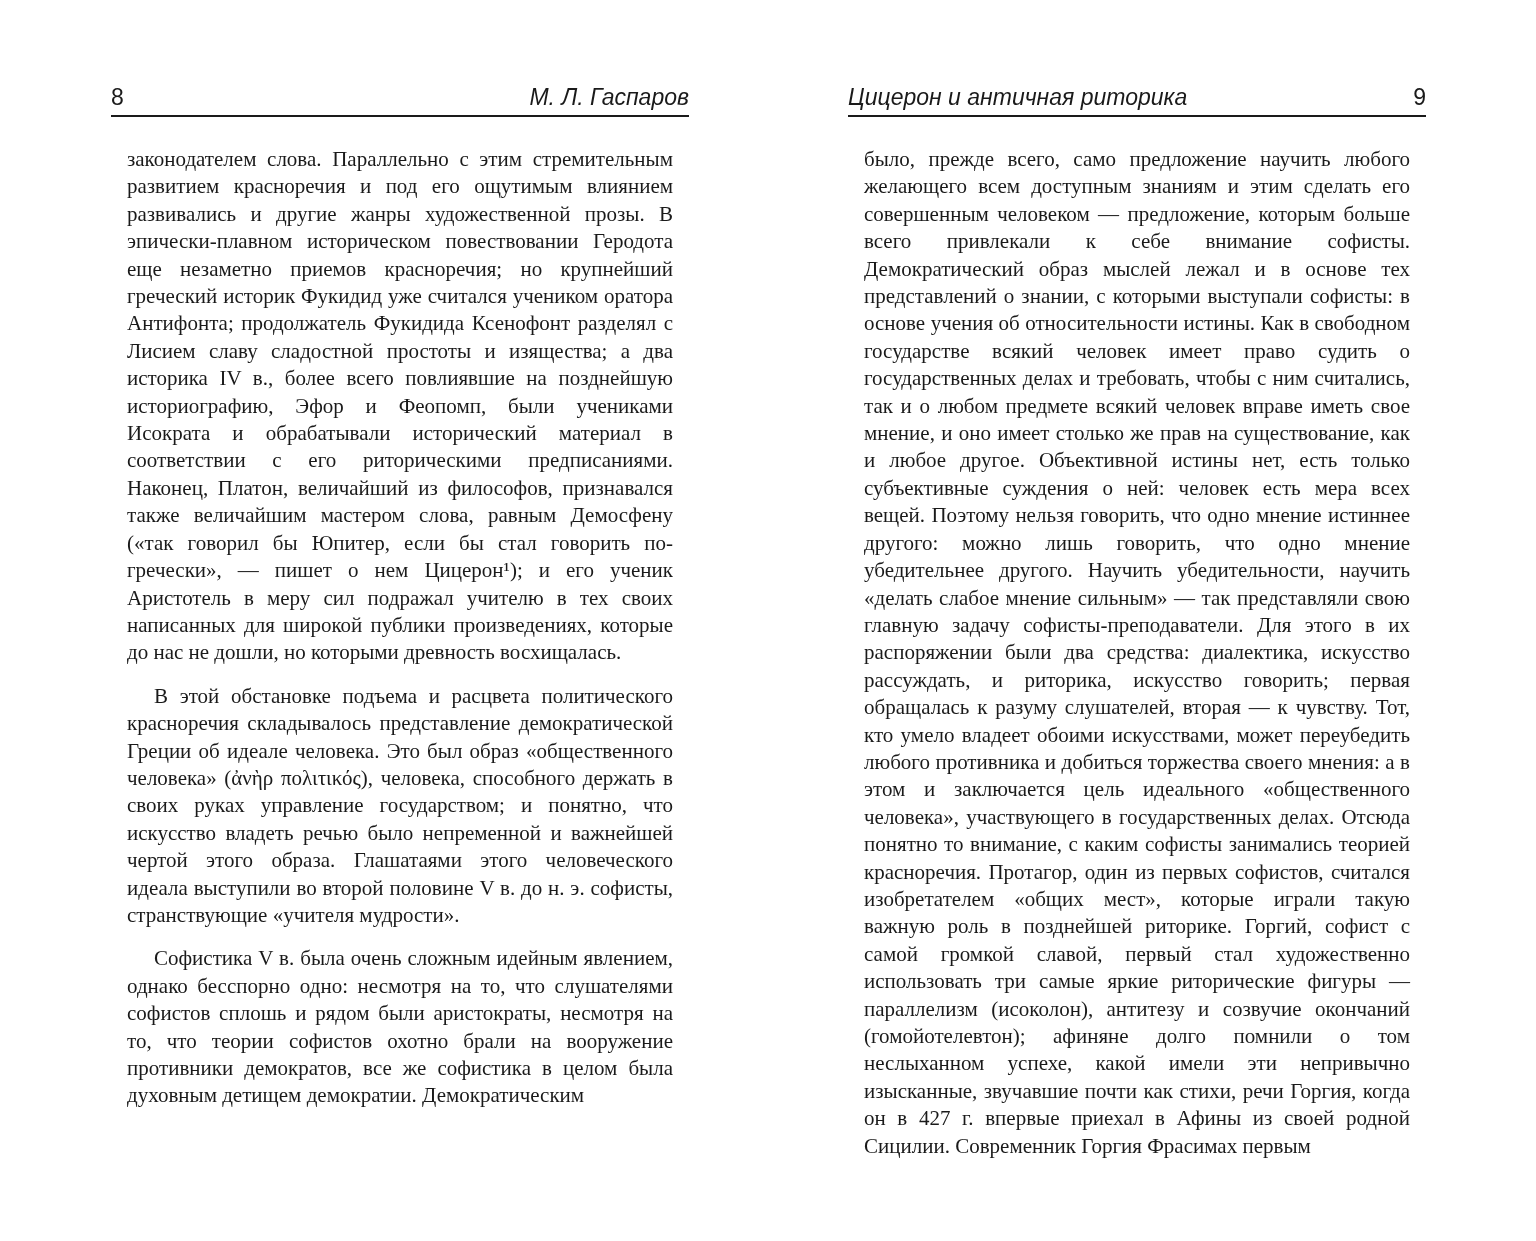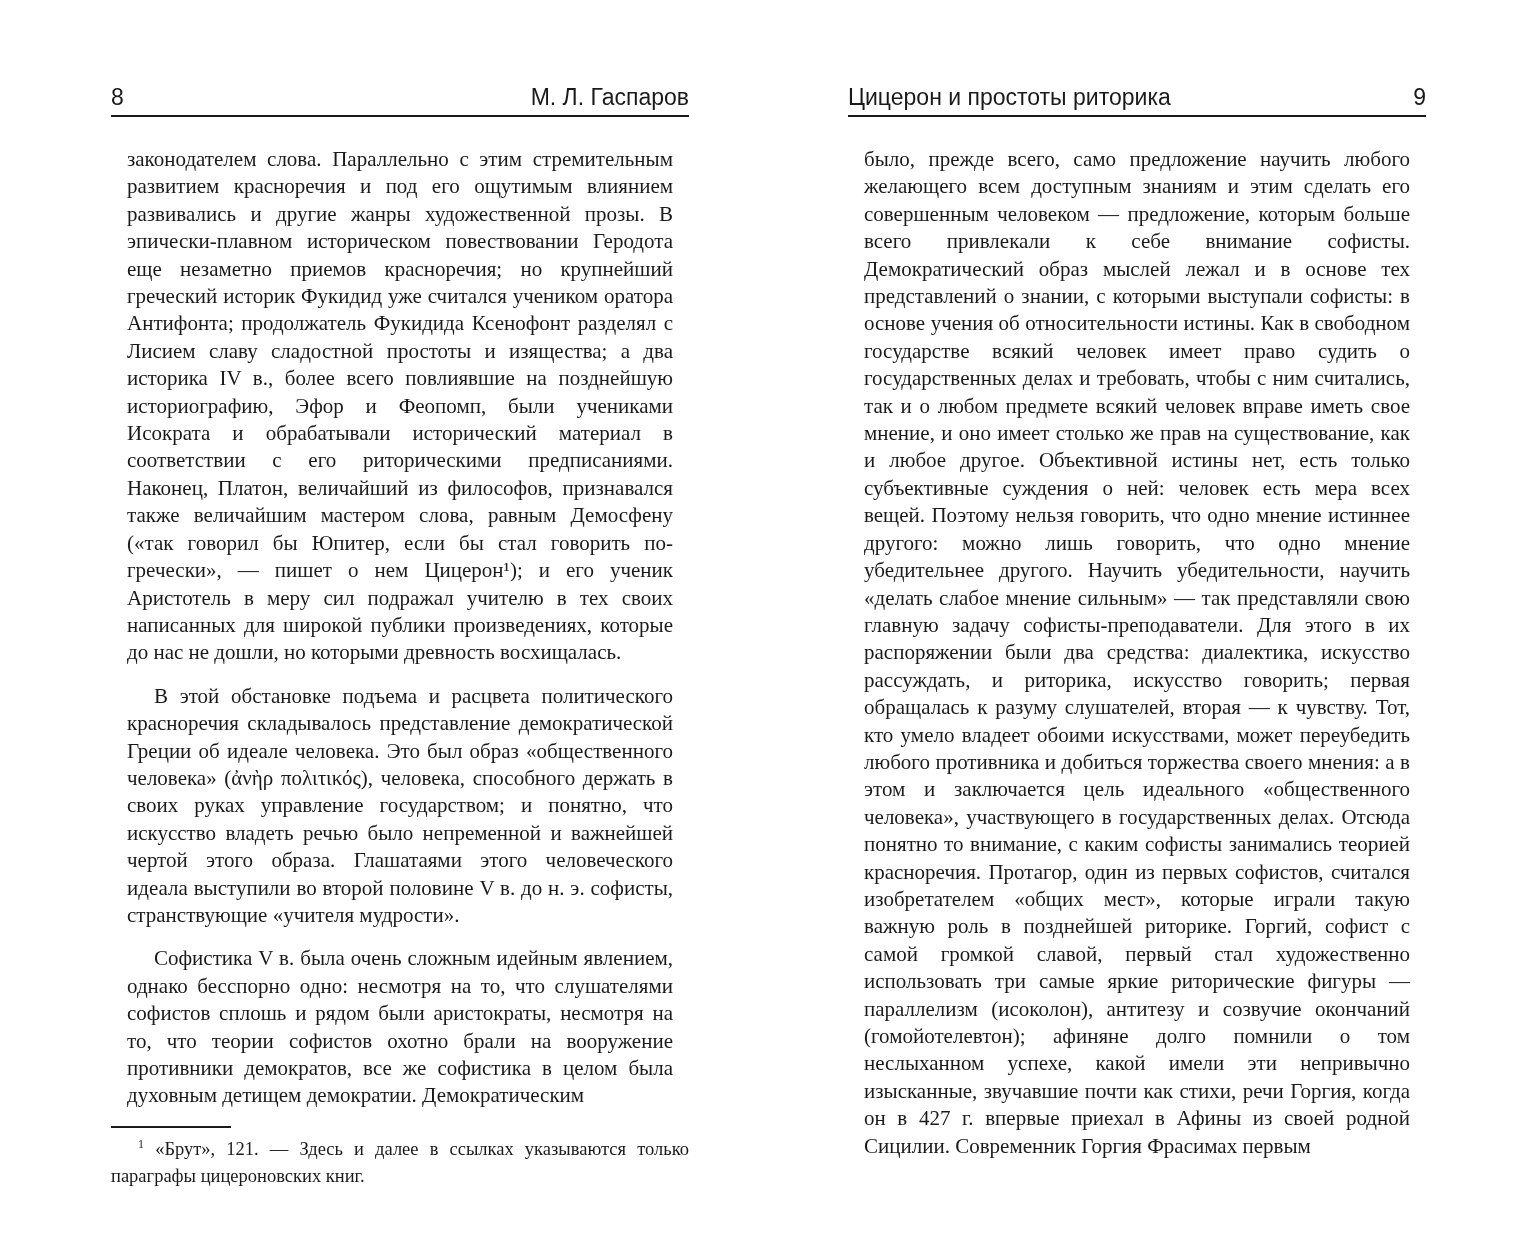--- a/index.html
+++ b/index.html
@@ -26,20 +26,21 @@
     display: flex;
     justify-content: space-between;
     align-items: baseline;
     border-bottom: 2px solid #1a1a1a;
     padding-bottom: 5px;
     font-family: "Liberation Sans", "DejaVu Sans", sans-serif;
     font-size: 23px;
     line-height: 26px;
   }
   .head-title {
+    font-style: italic;
   }
   .page-number {
     font-style: normal;
   }
 
   .body-text {
     margin-top: 29px;
     font-family: "Liberation Serif", "DejaVu Serif", serif;
     font-size: 21px;
     line-height: 27.4px;
@@ -81,27 +82,23 @@
 <section class="page page-left">
   <header class="running-head">
     <span class="page-number">8</span>
     <span class="head-title">М. Л. Гаспаров</span>
   </header>
   <div class="body-text">
     <p>законодателем слова. Параллельно с этим стремительным развитием красноречия и под его ощутимым влиянием развивались и другие жанры художественной прозы. В эпически-плавном историческом повествовании Геродота еще незаметно приемов красноречия; но крупнейший греческий историк Фукидид уже считался учеником оратора Антифонта; продолжатель Фукидида Ксенофонт разделял с Лисием славу сладостной простоты и изящества; а два историка IV в., более всего повлиявшие на позднейшую историографию, Эфор и Феопомп, были учениками Исократа и обрабатывали исторический материал в соответствии с его риторическими предписаниями. Наконец, Платон, величайший из философов, признавался также величайшим мастером слова, равным Демосфену («так говорил бы Юпитер, если бы стал говорить по-гречески», — пишет о нем Цицерон¹); и его ученик Аристотель в меру сил подражал учителю в тех своих написанных для широкой публики произведениях, которые до нас не дошли, но которыми древность восхищалась.</p>
     <p class="indent">В этой обстановке подъема и расцвета политического красноречия складывалось представление демократической Греции об идеале человека. Это был образ «общественного человека» (ἀνὴρ πολιτικός), человека, способного держать в своих руках управление государством; и понятно, что искусство владеть речью было непременной и важнейшей чертой этого образа. Глашатаями этого человеческого идеала выступили во второй половине V в. до н. э. софисты, странствующие «учителя мудрости».</p>
     <p class="indent">Софистика V в. была очень сложным идейным явлением, однако бесспорно одно: несмотря на то, что слушателями софистов сплошь и рядом были аристократы, несмотря на то, что теории софистов охотно брали на вооружение противники демократов, все же софистика в целом была духовным детищем демократии. Демократическим</p>
   </div>
-  <footer class="footnote">
-    <div class="footnote-rule"></div>
-    <p class="footnote-text"><sup>1</sup> <span>«Брут», 121. — Здесь и далее в ссылках указываются только параграфы цицероновских книг.</span></p>
-  </footer>
 </section>
 
 <section class="page page-right">
   <header class="running-head">
-    <span class="head-title">Цицерон и простоты риторика</span>
+    <span class="head-title">Цицерон и античная риторика</span>
     <span class="page-number">9</span>
   </header>
   <div class="body-text">
     <p>было, прежде всего, само предложение научить любого желающего всем доступным знаниям и этим сделать его совершенным человеком — предложение, которым больше всего привлекали к себе внимание софисты. Демократический образ мыслей лежал и в основе тех представлений о знании, с которыми выступали софисты: в основе учения об относительности истины. Как в свободном государстве всякий человек имеет право судить о государственных делах и требовать, чтобы с ним считались, так и о любом предмете всякий человек вправе иметь свое мнение, и оно имеет столько же прав на существование, как и любое другое. Объективной истины нет, есть только субъективные суждения о ней: человек есть мера всех вещей. Поэтому нельзя говорить, что одно мнение истиннее другого: можно лишь говорить, что одно мнение убедительнее другого. Научить убедительности, научить «делать слабое мнение сильным» — так представляли свою главную задачу софисты-преподаватели. Для этого в их распоряжении были два средства: диалектика, искусство рассуждать, и риторика, искусство говорить; первая обращалась к разуму слушателей, вторая — к чувству. Тот, кто умело владеет обоими искусствами, может переубедить любого противника и добиться торжества своего мнения: а в этом и заключается цель идеального «общественного человека», участвующего в государственных делах. Отсюда понятно то внимание, с каким софисты занимались теорией красноречия. Протагор, один из первых софистов, считался изобретателем «общих мест», которые играли такую важную роль в позднейшей риторике. Горгий, софист с самой громкой славой, первый стал художественно использовать три самые яркие риторические фигуры — параллелизм (исоколон), антитезу и созвучие окончаний (гомойотелевтон); афиняне долго помнили о том неслыханном успехе, какой имели эти непривычно изысканные, звучавшие почти как стихи, речи Горгия, когда он в 427 г. впервые приехал в Афины из своей родной Сицилии. Современник Горгия Фрасимах первым</p>
   </div>
 </section>
 
 </body></html>

